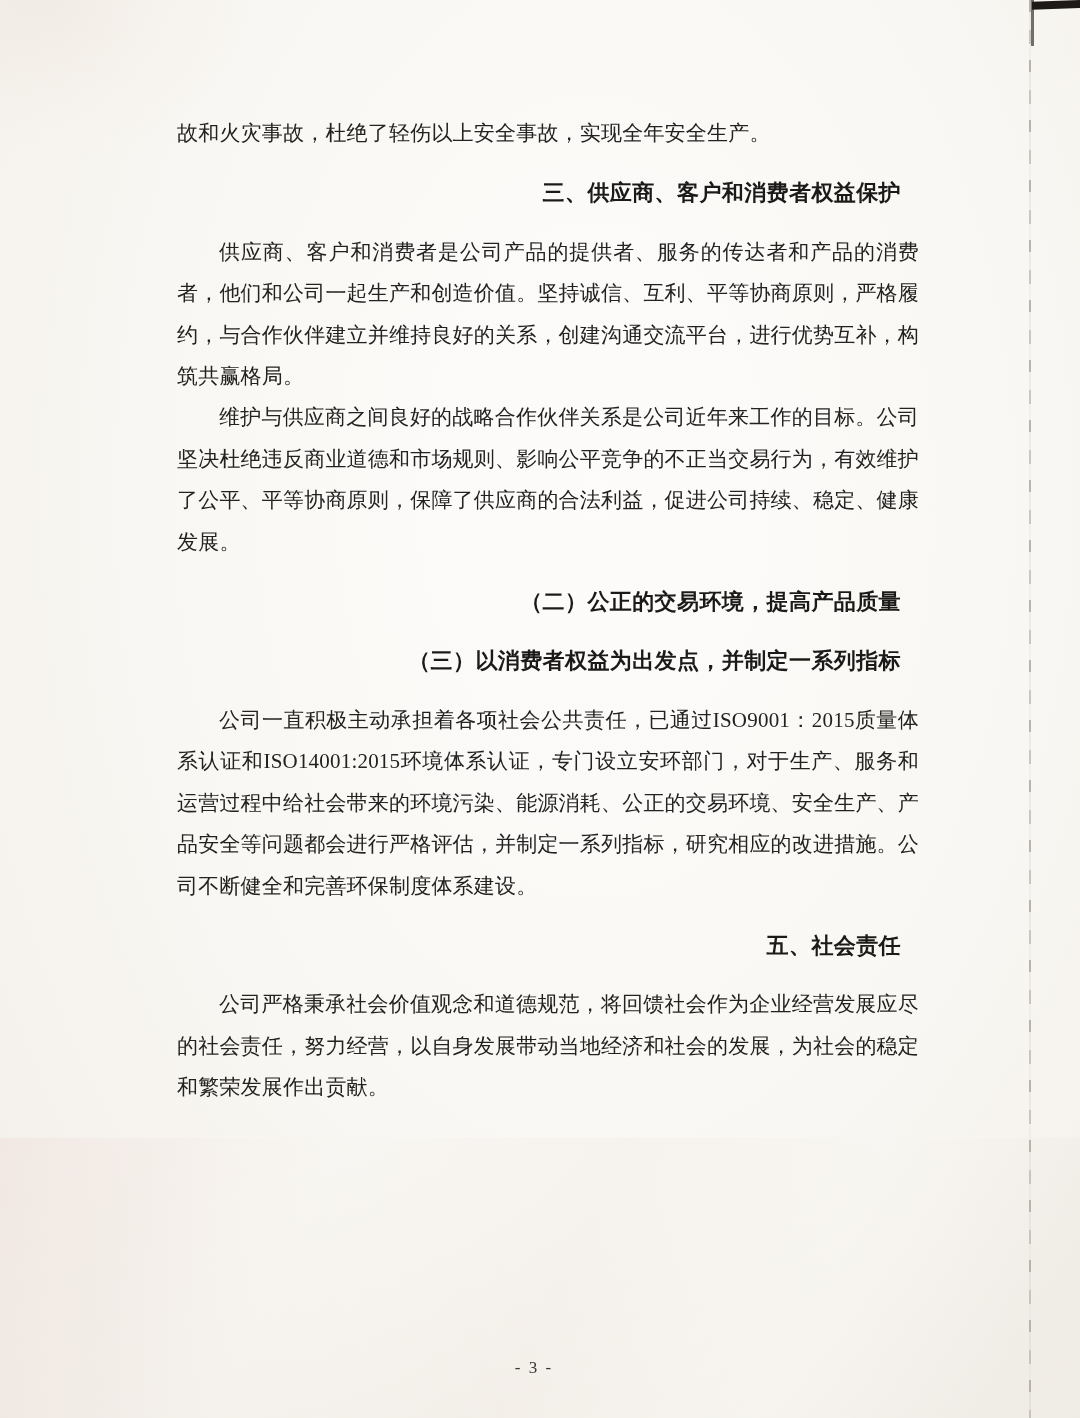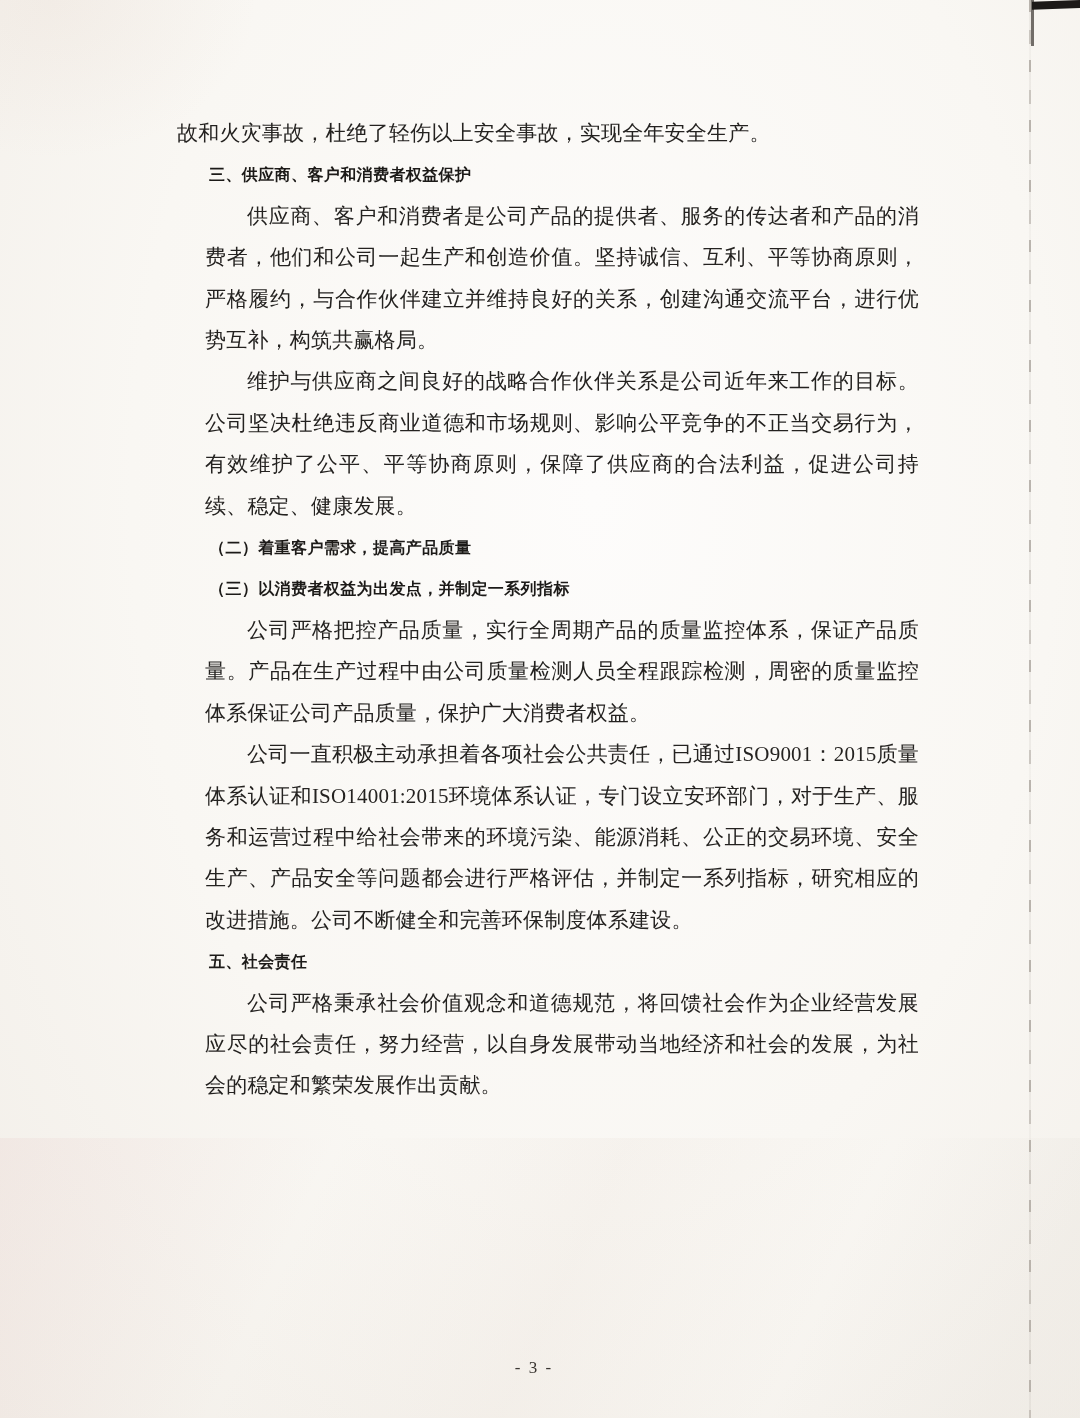--- a/index.html
+++ b/index.html
@@ -28,32 +28,31 @@
     text-align: justify;
     text-justify: inter-character;
     color: #242220;
   }
   .content p {
     margin: 0;
     padding: 0;
   }
   .content p.indent {
     text-indent: 2em;
-    margin-left: 28px;
   }
   .content h3 {
-    margin: 0;
+    margin: 18px;
     padding: 0;
     text-indent: 2em;
     font-family: "Liberation Sans", "DejaVu Sans", sans-serif;
-    font-size: 16px;
+    font-size: 22px;
     font-weight: 700;
     line-height: 41.4px;
     letter-spacing: 0.4px;
-    text-align: left;
+    text-align: right;
     color: #1c1a18;
   }
   .page-number {
     position: absolute;
     top: 1358px;
     left: 0;
     width: 1080px;
     text-align: center;
     font-family: "Liberation Serif", "DejaVu Serif", serif;
     font-size: 17px;
@@ -124,23 +123,22 @@
 </head>
 <body>
 
 <div class="page">
 
   <div class="content" id="doc-content">
       <p>故和火灾事故，杜绝了轻伤以上安全事故，实现全年安全生产。</p>
       <h3>三、供应商、客户和消费者权益保护</h3>
       <p class="indent">供应商、客户和消费者是公司产品的提供者、服务的传达者和产品的消费者，他们和公司一起生产和创造价值。坚持诚信、互利、平等协商原则，严格履约，与合作伙伴建立并维持良好的关系，创建沟通交流平台，进行优势互补，构筑共赢格局。</p>
       <p class="indent">维护与供应商之间良好的战略合作伙伴关系是公司近年来工作的目标。公司坚决杜绝违反商业道德和市场规则、影响公平竞争的不正当交易行为，有效维护了公平、平等协商原则，保障了供应商的合法利益，促进公司持续、稳定、健康发展。</p>
-      <h3>（二）着重客户需求，提高产品质量</h3>
+      <h3>（二）公正的交易环境，提高产品质量</h3>
       <h3>（三）以消费者权益为出发点，并制定一系列指标</h3>
-      <p class="indent">公司严格把控产品质量，实行全周期产品的质量监控体系，保证产品质量。产品在生产过程中由公司质量检测人员全程跟踪检测，周密的质量监控体系保证公司产品质量，保护广大消费者权益。</p>
       <p class="indent">公司一直积极主动承担着各项社会公共责任，已通过ISO9001：2015质量体系认证和ISO14001:2015环境体系认证，专门设立安环部门，对于生产、服务和运营过程中给社会带来的环境污染、能源消耗、公正的交易环境、安全生产、产品安全等问题都会进行严格评估，并制定一系列指标，研究相应的改进措施。公司不断健全和完善环保制度体系建设。</p>
       <h3>五、社会责任</h3>
       <p class="indent">公司严格秉承社会价值观念和道德规范，将回馈社会作为企业经营发展应尽的社会责任，努力经营，以自身发展带动当地经济和社会的发展，为社会的稳定和繁荣发展作出贡献。</p>
     </div>
 
   <div class="page-number">- 3 -</div>
 
   <div class="scan-edge-line"></div>
   <div class="scan-corner-smudge"></div>
   <div class="scan-corner-mark"></div>

